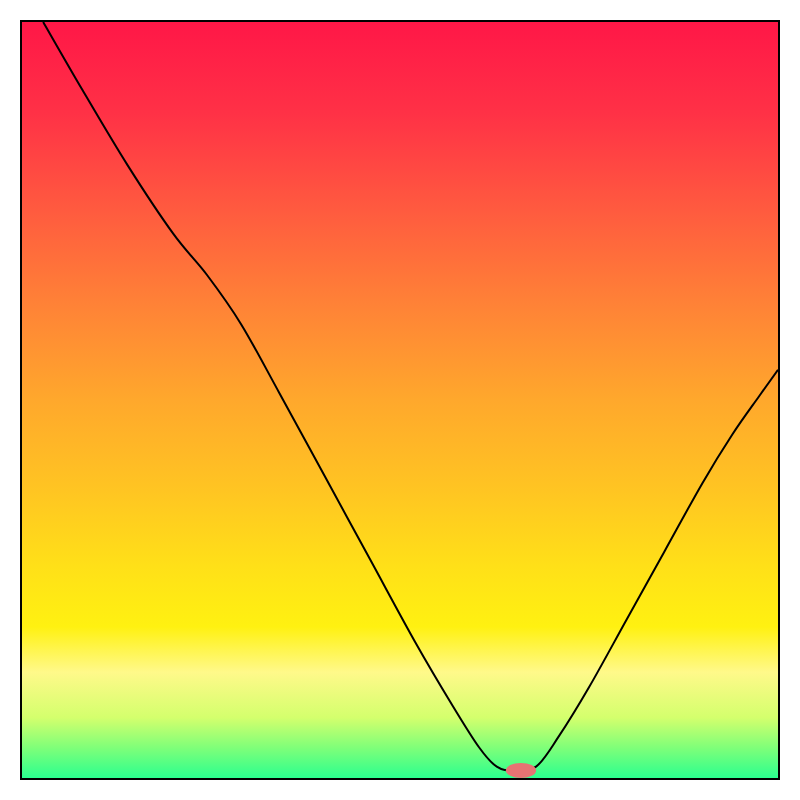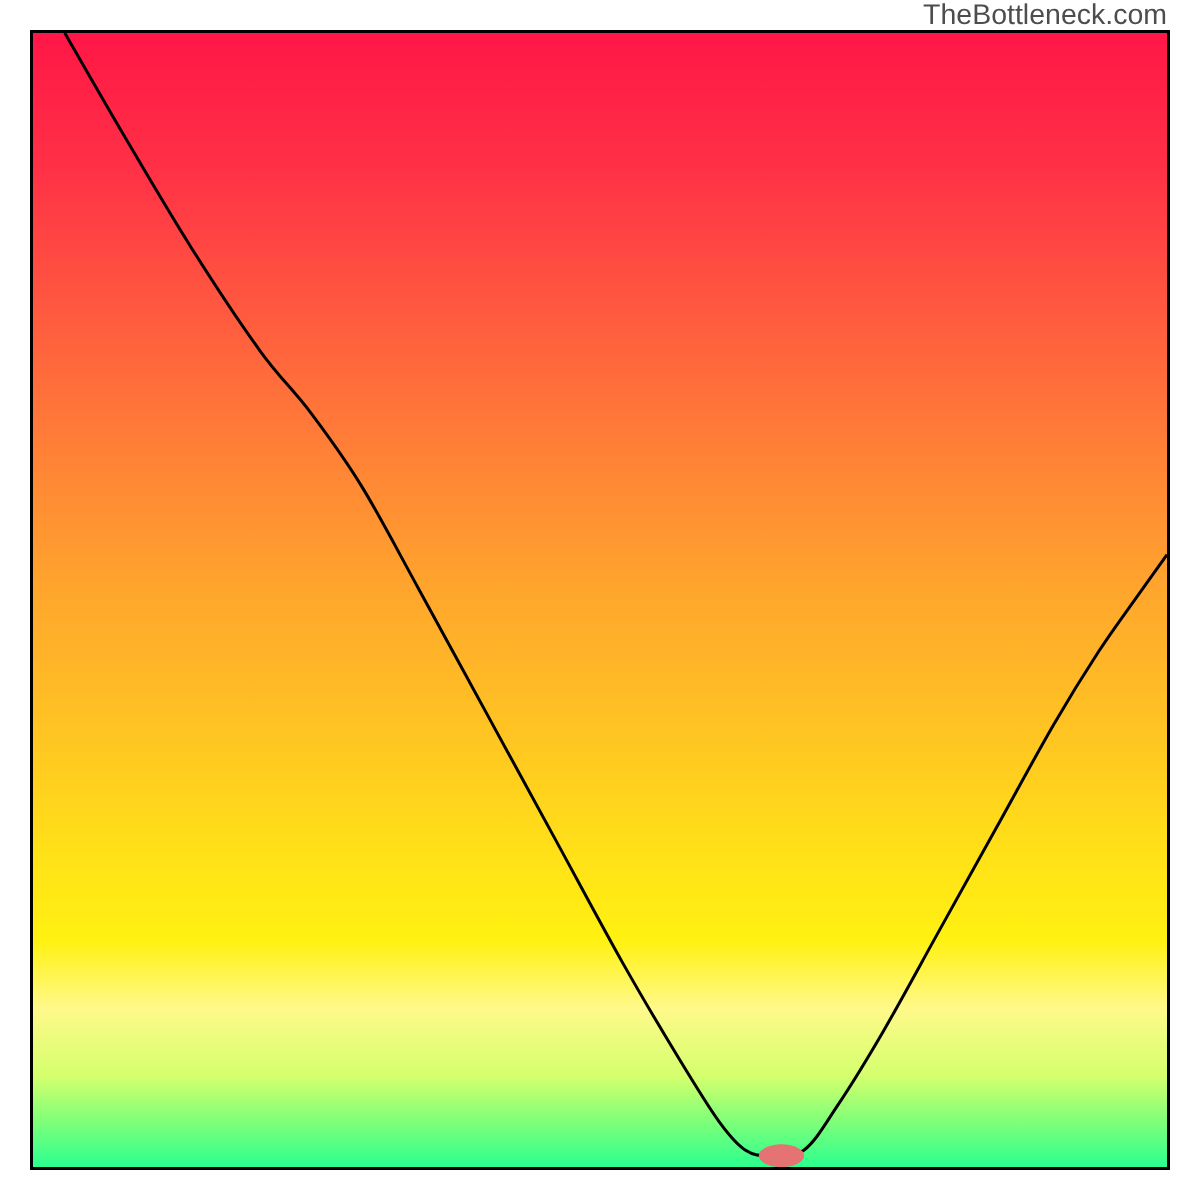--- a/index.html
+++ b/index.html
@@ -35,21 +35,20 @@
     color: #4d4d4d;
   }
   svg {
     display: block;
   }
 </style>
 </head>
 <body>
 
 <div class="frame">
-  <div class="caption">TheBottleneck.com</div>
   <div class="plot">
     <svg id="chart-svg" width="756" height="756" viewBox="0 0 756 756" preserveAspectRatio="none">
       <defs>
         <linearGradient id="bg-grad" x1="0" y1="0" x2="0" y2="1">
             <stop offset="0.0%" stop-color="#ff1747"></stop>
             <stop offset="12.0%" stop-color="#ff3146"></stop>
             <stop offset="25.0%" stop-color="#ff5b3f"></stop>
             <stop offset="38.0%" stop-color="#ff8436"></stop>
             <stop offset="50.0%" stop-color="#ffa82c"></stop>
             <stop offset="62.0%" stop-color="#ffc522"></stop>

